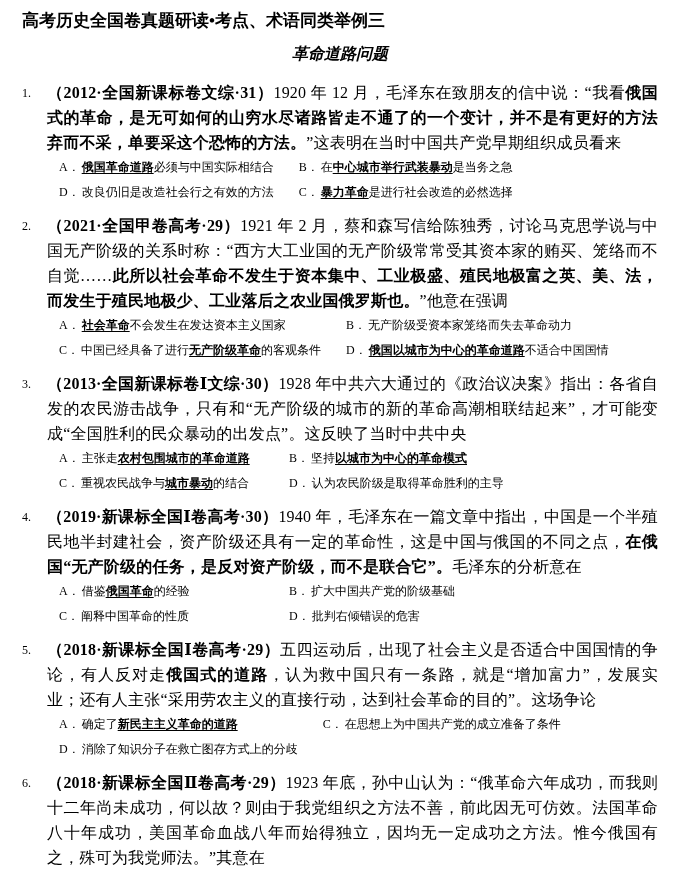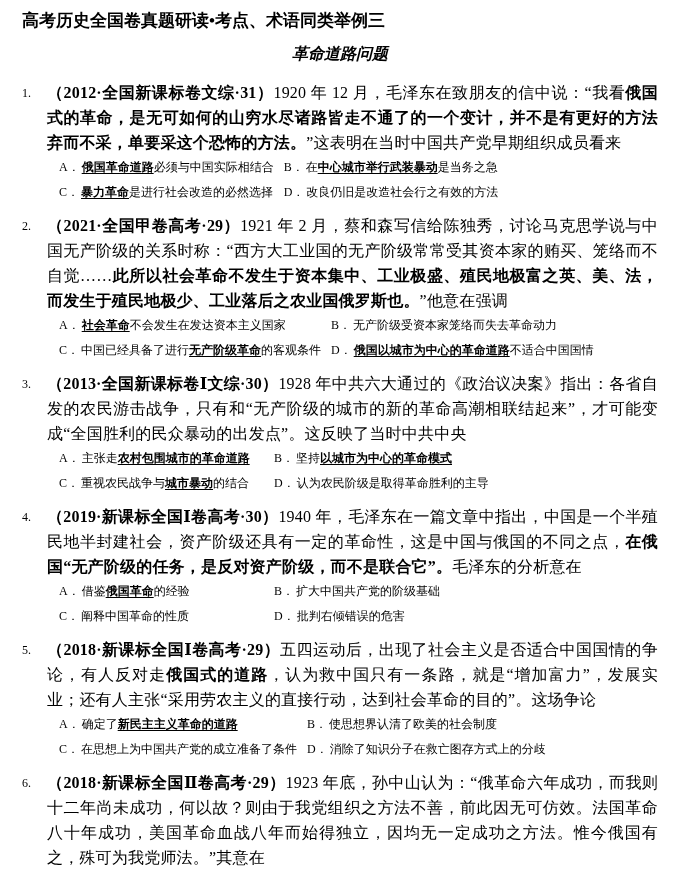--- a/index.html
+++ b/index.html
@@ -57,21 +57,21 @@
     line-height: 25px;
     text-align: justify;
     text-justify: inter-character;
     letter-spacing: 0.2px;
   }
   .b { font-weight: bold; }
   .u { text-decoration: underline; text-underline-offset: 2px; }
   .opts {
     display: grid;
     grid-template-columns: minmax(205px, max-content) auto;
-    column-gap: 10px;
+    column-gap: 25px;
     padding-left: 12px;
     font-size: 12px;
     line-height: 25px;
   }
   .opt { white-space: nowrap; }
   .opt-label { margin-right: 2px; }
 </style>
 </head>
 <body>
 
@@ -79,22 +79,22 @@
   <h1 class="doc-title">高考历史全国卷真题研读•考点、术语同类举例三</h1>
   <h2 class="doc-subtitle">革命道路问题</h2>
   <div class="questions">
       <div class="question">
         <div class="qnum">1.</div>
         <div class="qbody">
           <p class="stem"><span class="b ">（2012·全国新课标卷文综·31）</span><span>1920 年 12 月，毛泽东在致朋友的信中说：“我看</span><span class="b ">俄国式的革命，是无可如何的山穷水尽诸路皆走不通了的一个变计，并不是有更好的方法弃而不采，单要采这个恐怖的方法。</span><span>”这表明在当时中国共产党早期组织成员看来</span></p>
           <div class="opts">
             <div class="opt"><span class="opt-label">A．</span><span class="opt-text"><span class="b u">俄国革命道路</span><span>必须与中国实际相结合</span></span></div>
             <div class="opt"><span class="opt-label">B．</span><span class="opt-text"><span>在</span><span class="b u">中心城市举行武装暴动</span><span>是当务之急</span></span></div>
+            <div class="opt"><span class="opt-label">D．</span><span class="opt-text"><span>改良仍旧是改造社会行之有效的方法</span></span></div>
             <div class="opt"><span class="opt-label">C．</span><span class="opt-text"><span class="b u">暴力革命</span><span>是进行社会改造的必然选择</span></span></div>
-            <div class="opt"><span class="opt-label">D．</span><span class="opt-text"><span>改良仍旧是改造社会行之有效的方法</span></span></div>
           </div>
         </div>
       </div>
       <div class="question">
         <div class="qnum">2.</div>
         <div class="qbody">
           <p class="stem"><span class="b ">（2021·全国甲卷高考·29）</span><span>1921 年 2 月，蔡和森写信给陈独秀，讨论马克思学说与中国无产阶级的关系时称：“西方大工业国的无产阶级常常受其资本家的贿买、笼络而不自觉……</span><span class="b ">此所以社会革命不发生于资本集中、工业极盛、殖民地极富之英、美、法，而发生于殖民地极少、工业落后之农业国俄罗斯也。</span><span>”他意在强调</span></p>
           <div class="opts">
             <div class="opt"><span class="opt-label">A．</span><span class="opt-text"><span class="b u">社会革命</span><span>不会发生在发达资本主义国家</span></span></div>
             <div class="opt"><span class="opt-label">B．</span><span class="opt-text"><span>无产阶级受资本家笼络而失去革命动力</span></span></div>
@@ -126,21 +126,20 @@
             <div class="opt"><span class="opt-label">D．</span><span class="opt-text"><span>批判右倾错误的危害</span></span></div>
           </div>
         </div>
       </div>
       <div class="question">
         <div class="qnum">5.</div>
         <div class="qbody">
           <p class="stem"><span class="b ">（2018·新课标全国Ⅰ卷高考·29）</span><span>五四运动后，出现了社会主义是否适合中国国情的争论，有人反对走</span><span class="b ">俄国式的道路</span><span>，认为救中国只有一条路，就是“增加富力”，发展实业；还有人主张“采用劳农主义的直接行动，达到社会革命的目的”。这场争论</span></p>
           <div class="opts">
             <div class="opt"><span class="opt-label">A．</span><span class="opt-text"><span>确定了</span><span class="b u">新民主主义革命的道路 </span></span></div>
-            <div class="opt"><span class="opt-label">B．</span><span class="opt-text"><span>使思想界认清了欧美的社会制度</span></span></div>
             <div class="opt"><span class="opt-label">C．</span><span class="opt-text"><span>在思想上为中国共产党的成立准备了条件</span></span></div>
             <div class="opt"><span class="opt-label">D．</span><span class="opt-text"><span>消除了知识分子在救亡图存方式上的分歧</span></span></div>
           </div>
         </div>
       </div>
       <div class="question">
         <div class="qnum">6.</div>
         <div class="qbody">
           <p class="stem"><span class="b ">（2018·新课标全国Ⅱ卷高考·29）</span><span>1923 年底，孙中山认为：“俄革命六年成功，而我则十二年尚未成功，何以故？则由于我党组织之方法不善，前此因无可仿效。法国革命八十年成功，美国革命血战八年而始得独立，因均无一定成功之方法。惟今俄国有之，殊可为我党师法。”其意在</span></p>
           <div class="opts">

